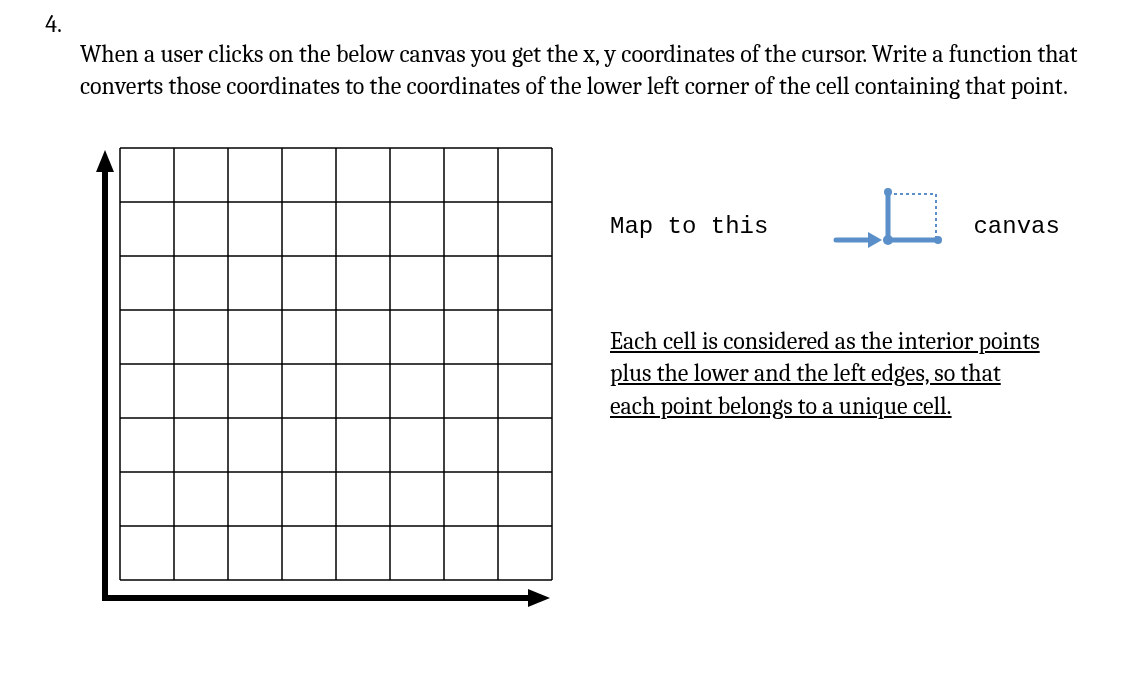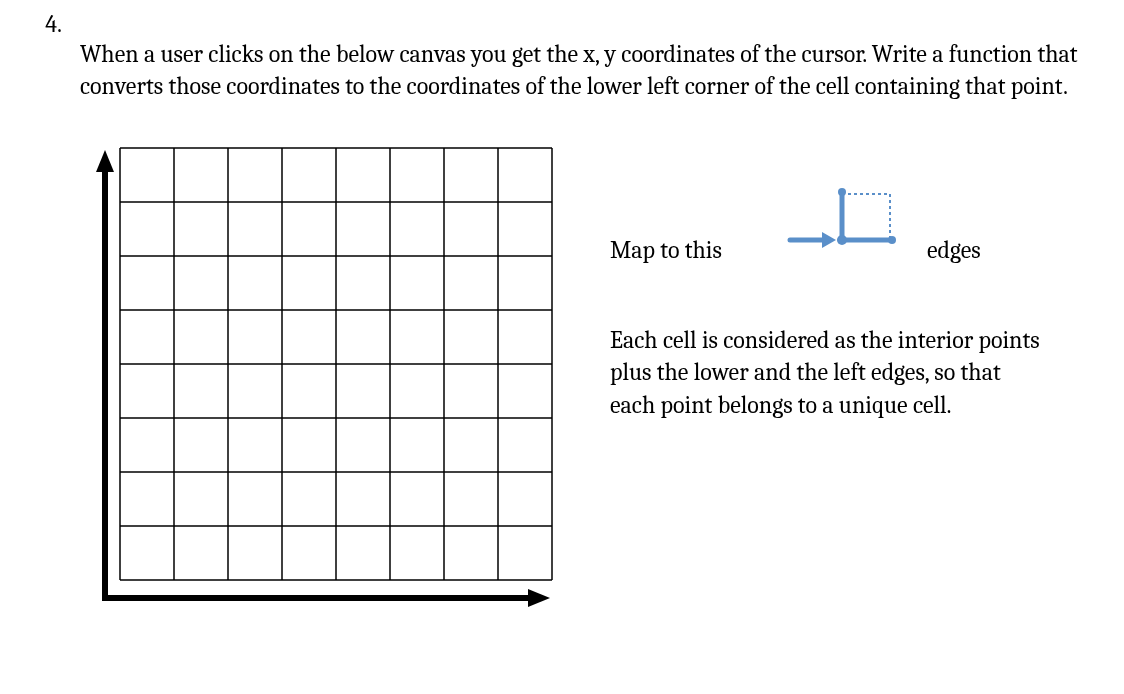--- a/index.html
+++ b/index.html
@@ -48,35 +48,37 @@
       position: absolute;
       top: 0;
       left: 0;
     }
     .right-content {
       margin-left: 50px;
       padding-top: 60px;
     }
     .map-row {
       display: flex;
-      align-items: flex-end;
+      align-items: center;
       margin-bottom: 60px;
+      font-family: Liberation Mono, monospace;
     }
     .map-text {
       margin-right: 60px;
     }
     .corner-icon {
       margin-right: 20px;
     }
     .corner-text {
       margin-left: 5px;
     }
     .description {
       line-height: 1.35;
       max-width: 440px;
+      text-decoration: underline;
     }
   </style>
 </head>
 <body>
 
 <div class="question">
   <div class="question-number">4.</div>
   <div class="question-text">When a user clicks on the below canvas you get the x, y coordinates of the cursor. Write a function that converts those coordinates to the coordinates of the lower left corner of the cell containing that point.</div>
 </div>
 
@@ -128,17 +130,17 @@
           <line x1="58" y1="52" x2="110" y2="52" stroke="#5a8fc9" stroke-width="5" stroke-linecap="round"></line>
 
           <circle cx="60" cy="4" r="4" fill="#5a8fc9"></circle>
           <circle cx="60" cy="52" r="5" fill="#5a8fc9"></circle>
           <circle cx="110" cy="52" r="4" fill="#5a8fc9"></circle>
 
           <line x1="8" y1="52" x2="46" y2="52" stroke="#5a8fc9" stroke-width="5" stroke-linecap="round"></line>
           <polygon points="54,52 40,44 40,60" fill="#5a8fc9"></polygon>
         </svg>
       </span>
-      <span class="corner-text">edges</span>
+      <span class="corner-text">canvas</span>
     </div>
     <div class="description">Each cell is considered as the interior points plus the lower and the left edges, so that each point belongs to a unique cell.</div>
   </div>
 </div>
 
 </body></html>

